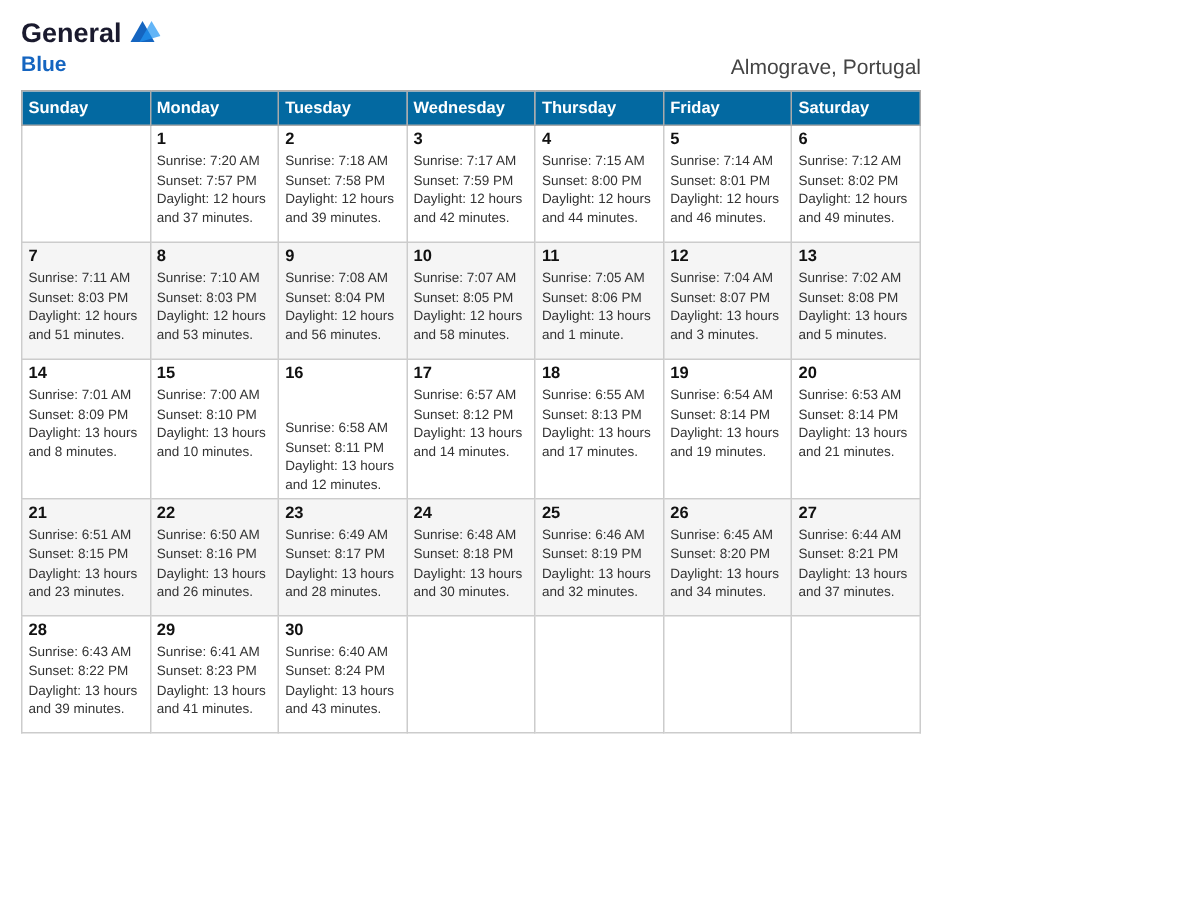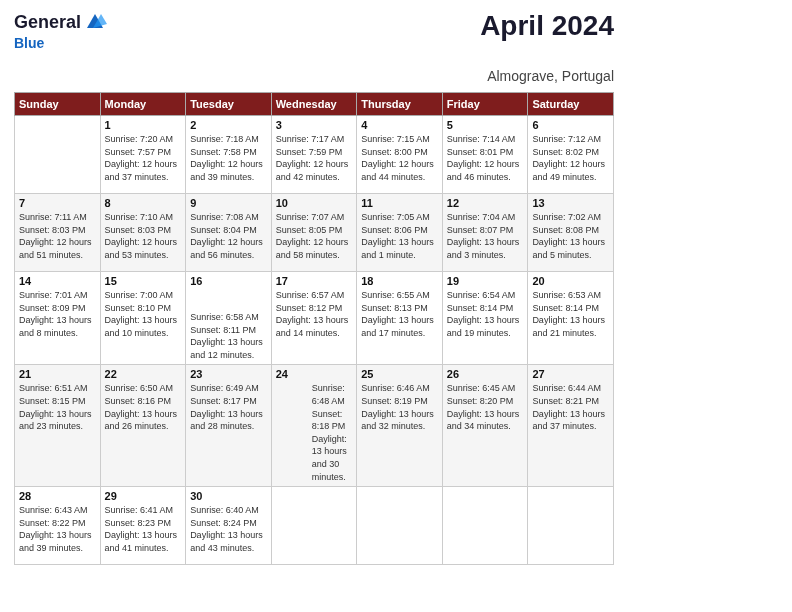--- a/index.html
+++ b/index.html
@@ -93,42 +93,41 @@
     .empty-cell {
       background: #f9f9f9;
     }
     tr:nth-child(even) td {
       background-color: #f5f5f5;
     }
     tr:nth-child(odd) td {
       background-color: #ffffff;
     }
     .calendar-table thead tr th {
-      background-color: #7f1d1d;
+      background-color: #0369a1;
     }
   </style>
 </head>
 <body>
 
 <div class="page">
   <div class="header">
     <div class="logo">
       <div>
         <div style="display:flex;align-items:center;">
           <span class="logo-text-general">General</span>
           <svg class="logo-icon" viewBox="0 0 24 24">
             <polygon points="4,18 12,4 20,18" fill="#1565c0"></polygon>
             <polygon points="10,18 18,4 24,14" fill="#2196f3" opacity="0.7"></polygon>
           </svg>
         </div>
         <span class="logo-text-blue">Blue</span>
       </div>
     </div>
     <div class="title-block">
-      <div class="main-title">April 2024</div>
       <div class="subtitle">Almograve, Portugal</div>
     </div>
   </div>
 
   <table class="calendar-table">
     <thead>
       <tr>
       <th>Sunday</th>
           <th>Monday</th>
           <th>Tuesday</th>
@@ -303,21 +302,21 @@
           </td>
           <td>
             <span class="day-number">23</span>
             <div class="day-info" style="white-space: pre-line;">Sunrise: 6:49 AM
 Sunset: 8:17 PM
 Daylight: 13 hours
 and 28 minutes.</div>
           </td>
           <td>
             <span class="day-number">24</span>
-            <div class="day-info" style="white-space: pre-line; margin-left: 36px;">Sunrise: 6:48 AM
+            <div class="day-info" style="white-space: pre-line;">Sunrise: 6:48 AM
 Sunset: 8:18 PM
 Daylight: 13 hours
 and 30 minutes.</div>
           </td>
           <td>
             <span class="day-number">25</span>
             <div class="day-info" style="white-space: pre-line;">Sunrise: 6:46 AM
 Sunset: 8:19 PM
 Daylight: 13 hours
 and 32 minutes.</div>

